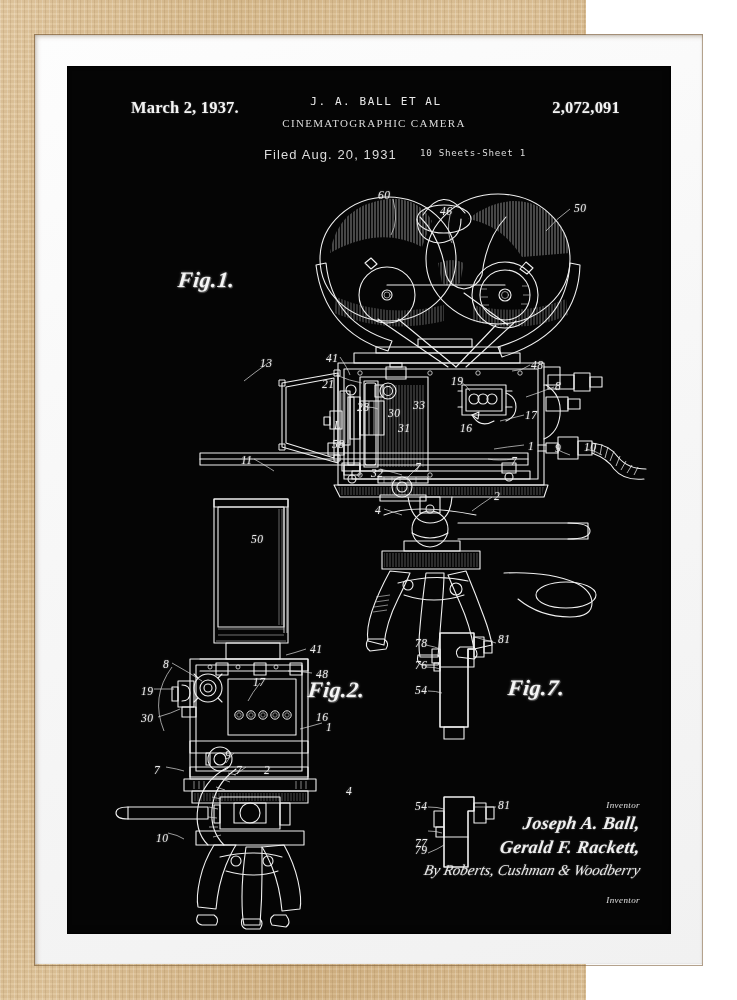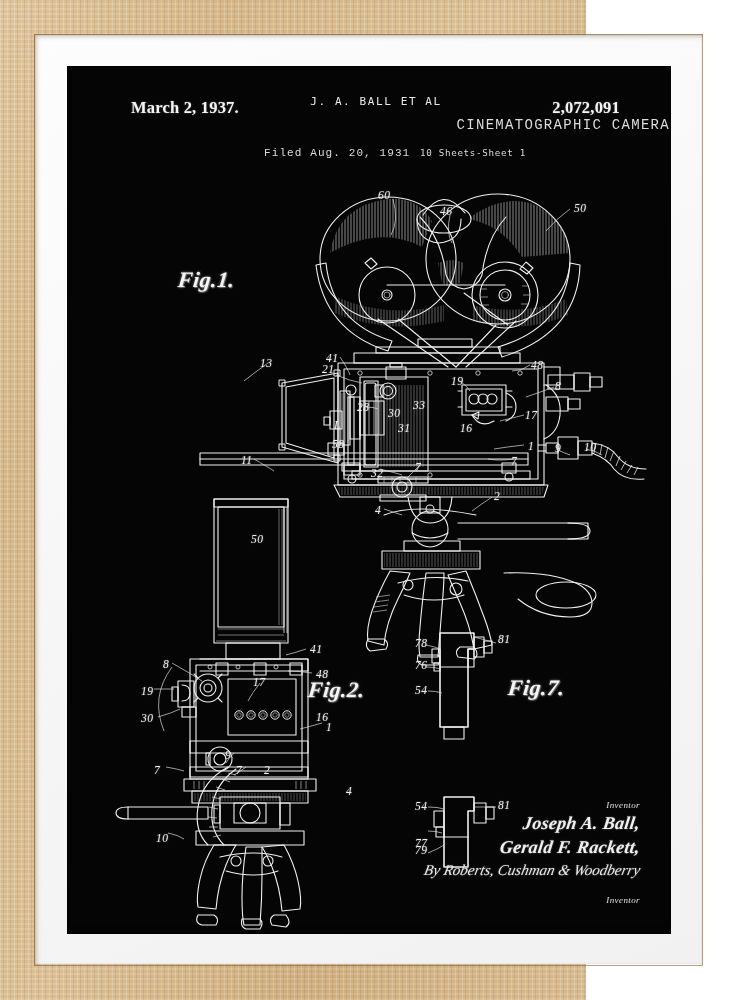--- a/index.html
+++ b/index.html
@@ -30,24 +30,24 @@
   .hdr{position:absolute;left:0;top:0;width:602px;height:110px;color:#f2f2f2;}
   .hdr .date{position:absolute;left:63px;top:31px;font-size:16.5px;font-weight:bold;
     font-family:"Liberation Serif",serif;letter-spacing:.2px;color:#f4f4f4;
     text-shadow:0 0 2px rgba(255,255,255,.35);}
   .hdr .pno{position:absolute;right:50px;top:31px;font-size:16.5px;font-weight:bold;
     font-family:"Liberation Serif",serif;letter-spacing:.2px;color:#f4f4f4;
     text-shadow:0 0 2px rgba(255,255,255,.35);}
   .hdr .center{position:absolute;left:0;top:28px;width:602px;text-align:center;}
   .hdr .inv{font-family:"DejaVu Sans Mono",monospace;font-size:11px;letter-spacing:1.6px;
     color:#e9e9e9;display:block;margin-left:14px;}
-  .hdr .ttl{font-family:Liberation Mono, monospace;font-size:14px;letter-spacing:1.3px;
-    color:#dcdcdc;display:block;margin-top:9px;margin-left:10px;text-align:right;}
-  .hdr .filed{position:absolute;left:196px;top:80px;font-family:Liberation Mono, monospace;
-    font-size:11px;letter-spacing:1.1px;color:#dcdcdc;}
+  .hdr .ttl{font-family:Liberation Serif, serif;font-size:11px;letter-spacing:1.3px;
+    color:#dcdcdc;display:block;margin-top:9px;margin-left:10px;}
+  .hdr .filed{position:absolute;left:196px;top:80px;font-family:Liberation Sans, sans-serif;
+    font-size:13px;letter-spacing:1.1px;color:#dcdcdc;}
   .hdr .sheets{position:absolute;left:352px;top:80px;font-family:"DejaVu Sans Mono",monospace;
     font-size:9.2px;letter-spacing:.7px;color:#dcdcdc;}
 
   
   .figlbl{position:absolute;color:#f5f5f5;font-family:"Liberation Serif",serif;
     font-style:italic;font-weight:bold;font-size:22px;letter-spacing:.5px;
     transform:skewX(-6deg);text-shadow:0 0 3px rgba(255,255,255,.5),1px 1px 0 rgba(255,255,255,.25);}
 
   
   .num{position:absolute;color:#ededed;font-family:"Liberation Serif",serif;
@@ -482,21 +482,21 @@
       <div class="figlbl" style="left:110px;top:200px;">Fig.1.</div>
       <div class="figlbl" style="left:240px;top:610px;">Fig.2.</div>
       <div class="figlbl" style="left:440px;top:608px;">Fig.7.</div>
 
       <div>
         <span class="num" style="left:310px;top:122px;">60</span>
         <span class="num" style="left:372px;top:138px;">46</span>
         <span class="num" style="left:506px;top:135px;">50</span>
         <span class="num" style="left:192px;top:290px;">13</span>
         <span class="num" style="left:258px;top:285px;">41</span>
-        <span class="num" style="left:254px;top:296px;font-style:italic;">21</span>
+        <span class="num" style="left:254px;top:311px;font-style:italic;">21</span>
         <span class="num" style="left:463px;top:292px;">48</span>
         <span class="num" style="left:487px;top:313px;">8</span>
         <span class="num" style="left:383px;top:308px;">19</span>
         <span class="num" style="left:289px;top:334px;">28</span>
         <span class="num" style="left:320px;top:340px;">30</span>
         <span class="num" style="left:345px;top:332px;">33</span>
         <span class="num" style="left:330px;top:355px;">31</span>
         <span class="num" style="left:392px;top:355px;">16</span>
         <span class="num" style="left:457px;top:342px;">17</span>
         <span class="num" style="left:460px;top:373px;">1</span>

